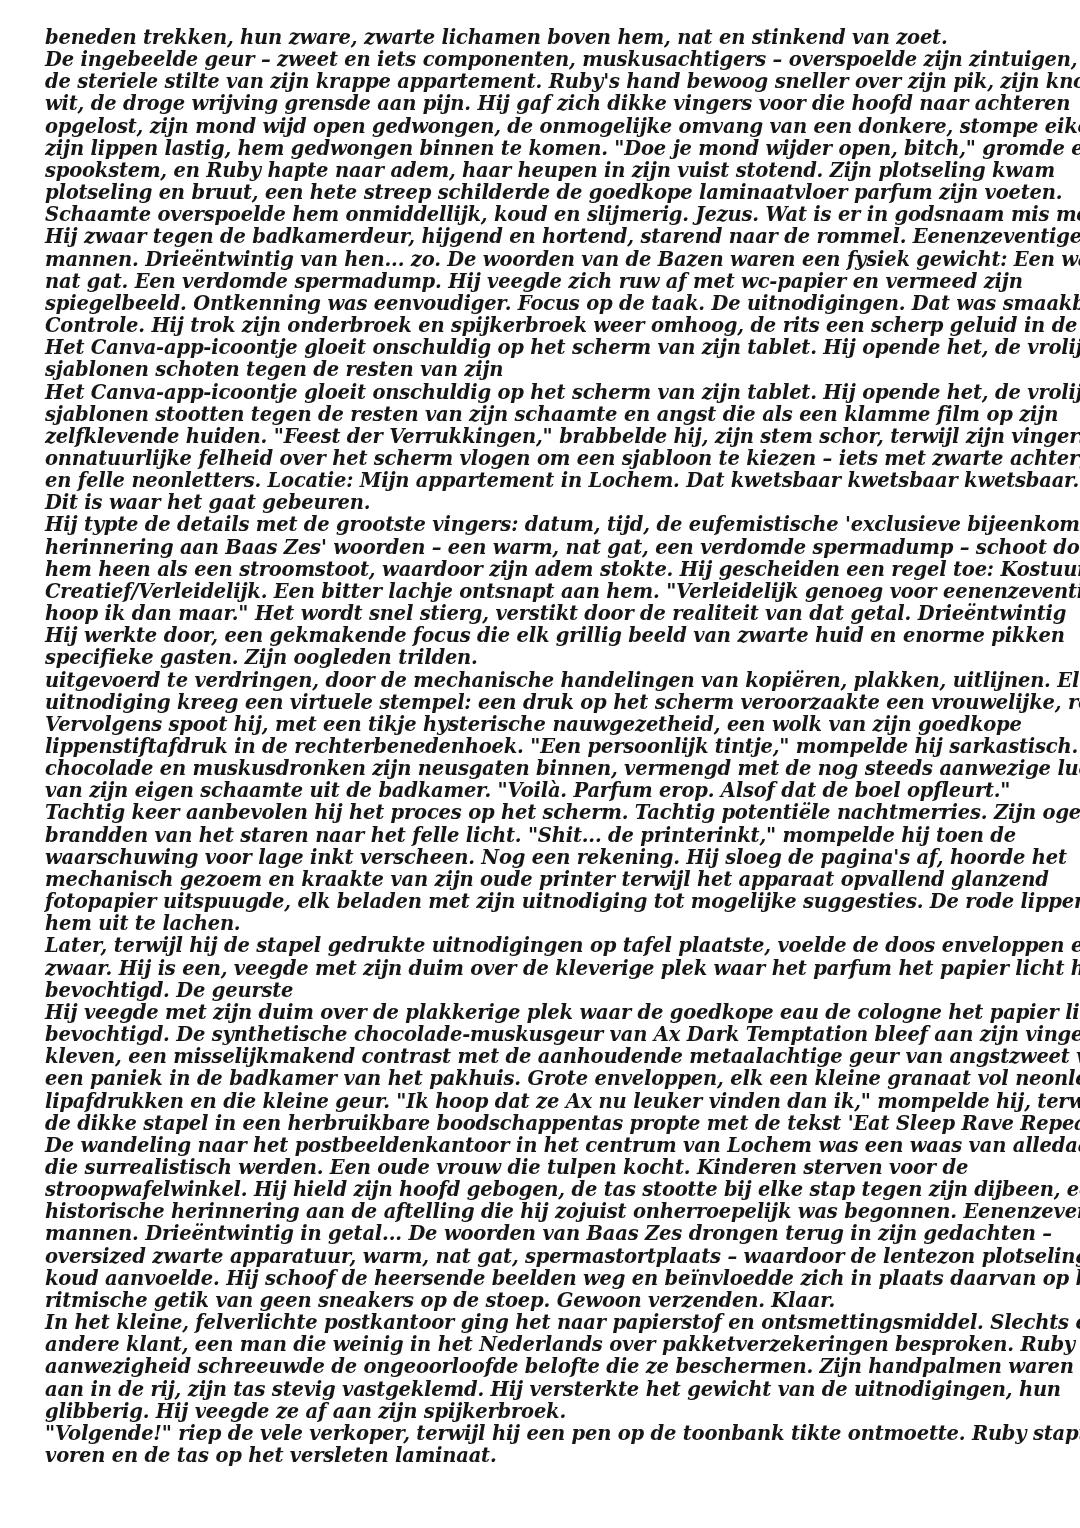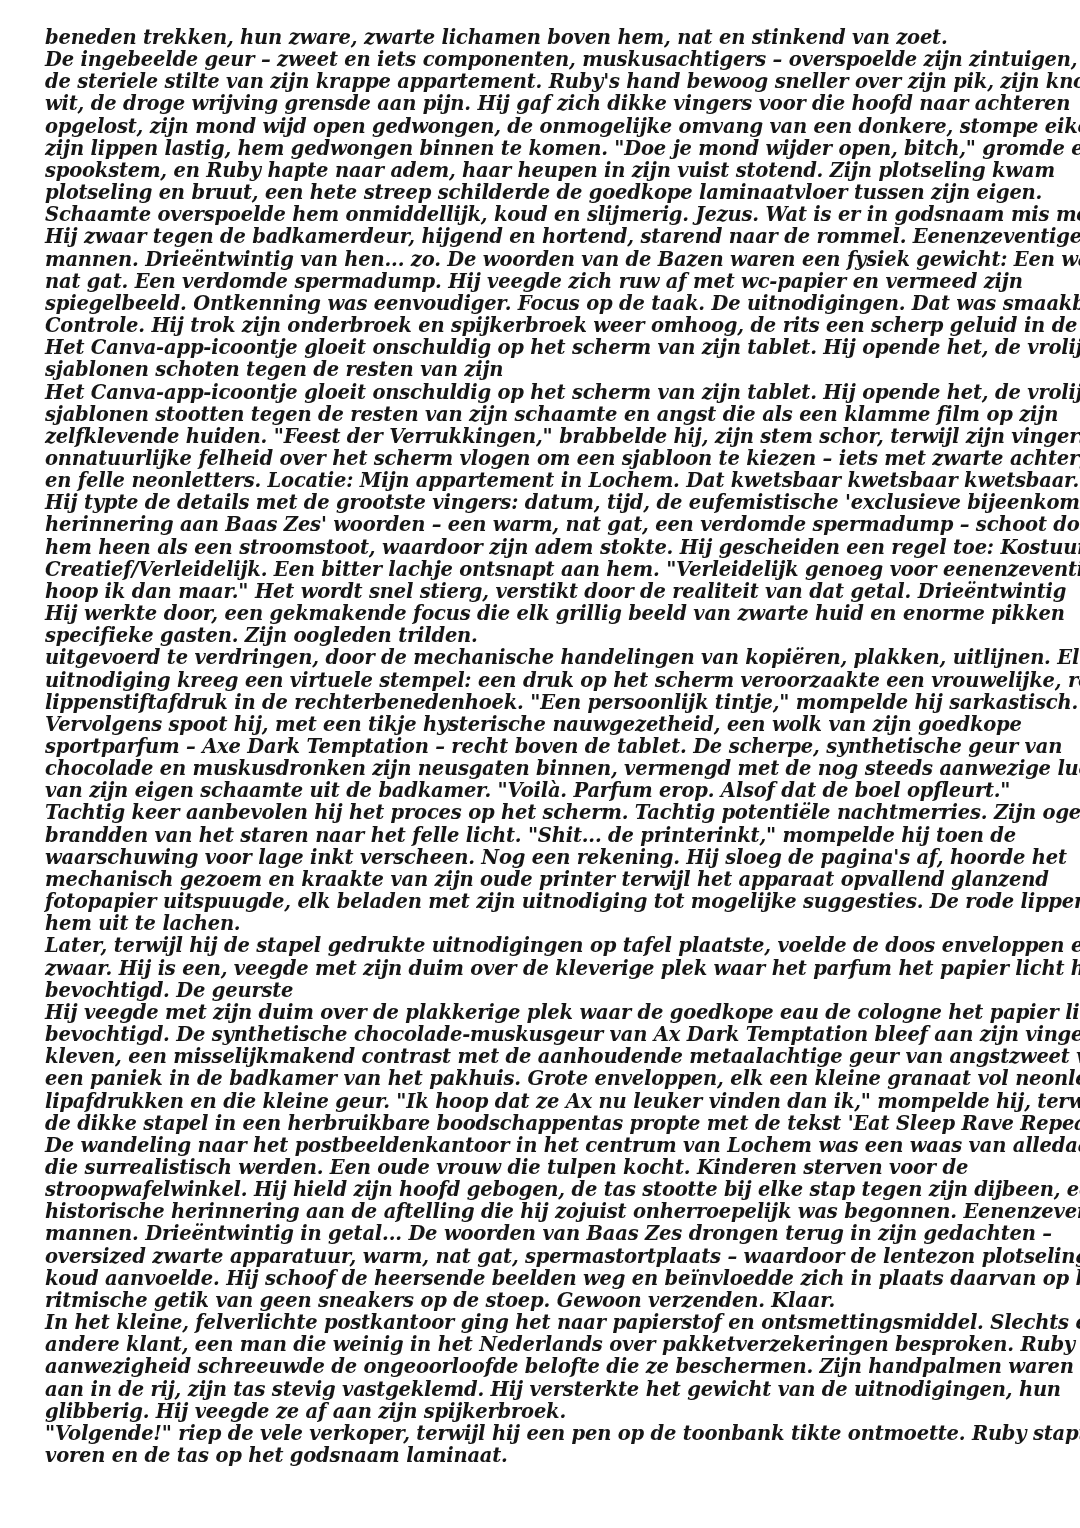--- a/index.html
+++ b/index.html
@@ -38,46 +38,46 @@
 
 <div class="page">
   <div class="text-block" id="text-block">
       <div class="line">beneden trekken, hun zware, zwarte lichamen boven hem, nat en stinkend van zoet.</div>
       <div class="line">De ingebeelde geur – zweet en iets componenten, muskusachtigers – overspoelde zijn zintuigen, zelfs in</div>
       <div class="line">de steriele stilte van zijn krappe appartement. Ruby's hand bewoog sneller over zijn pik, zijn knokkels</div>
       <div class="line">wit, de droge wrijving grensde aan pijn. Hij gaf zich dikke vingers voor die hoofd naar achteren</div>
       <div class="line">opgelost, zijn mond wijd open gedwongen, de onmogelijke omvang van een donkere, stompe eikel tegen</div>
       <div class="line">zijn lippen lastig, hem gedwongen binnen te komen. "Doe je mond wijder open, bitch," gromde een</div>
       <div class="line">spookstem, en Ruby hapte naar adem, haar heupen in zijn vuist stotend. Zijn plotseling kwam</div>
-      <div class="line">plotseling en bruut, een hete streep schilderde de goedkope laminaatvloer tussen zijn eigen.</div>
+      <div class="line">plotseling en bruut, een hete streep schilderde de goedkope laminaatvloer parfum zijn voeten.</div>
       <div class="line">Schaamte overspoelde hem onmiddellijk, koud en slijmerig. Jezus. Wat is er in godsnaam mis met mij?</div>
       <div class="line">Hij zwaar tegen de badkamerdeur, hijgend en hortend, starend naar de rommel. Eenenzeventige</div>
       <div class="line">mannen. Drieëntwintig van hen... zo. De woorden van de Bazen waren een fysiek gewicht: Een warm,</div>
       <div class="line">nat gat. Een verdomde spermadump. Hij veegde zich ruw af met wc-papier en vermeed zijn</div>
       <div class="line">spiegelbeeld. Ontkenning was eenvoudiger. Focus op de taak. De uitnodigingen. Dat was smaakbaar.</div>
       <div class="line">Controle. Hij trok zijn onderbroek en spijkerbroek weer omhoog, de rits een scherp geluid in de stilte.</div>
       <div class="line">Het Canva-app-icoontje gloeit onschuldig op het scherm van zijn tablet. Hij opende het, de vrolijke</div>
       <div class="line">sjablonen schoten tegen de resten van zijn</div>
       <div class="line">Het Canva-app-icoontje gloeit onschuldig op het scherm van zijn tablet. Hij opende het, de vrolijke</div>
       <div class="line">sjablonen stootten tegen de resten van zijn schaamte en angst die als een klamme film op zijn</div>
       <div class="line">zelfklevende huiden. "Feest der Verrukkingen," brabbelde hij, zijn stem schor, terwijl zijn vingers met</div>
       <div class="line">onnatuurlijke felheid over het scherm vlogen om een sjabloon te kiezen – iets met zwarte achtergrond</div>
       <div class="line">en felle neonletters. Locatie: Mijn appartement in Lochem. Dat kwetsbaar kwetsbaar kwetsbaar. Hier.</div>
+      <div class="line">Dit is waar het gaat gebeuren.</div>
       <div class="line">Hij typte de details met de grootste vingers: datum, tijd, de eufemistische 'exclusieve bijeenkomst'. De</div>
       <div class="line">herinnering aan Baas Zes' woorden – een warm, nat gat, een verdomde spermadump – schoot door</div>
       <div class="line">hem heen als een stroomstoot, waardoor zijn adem stokte. Hij gescheiden een regel toe: Kostuum:</div>
       <div class="line">Creatief/Verleidelijk. Een bitter lachje ontsnapt aan hem. "Verleidelijk genoeg voor eenenzeventig,</div>
       <div class="line">hoop ik dan maar." Het wordt snel stierg, verstikt door de realiteit van dat getal. Drieëntwintig</div>
       <div class="line">Hij werkte door, een gekmakende focus die elk grillig beeld van zwarte huid en enorme pikken</div>
       <div class="line">specifieke gasten. Zijn oogleden trilden.</div>
       <div class="line">uitgevoerd te verdringen, door de mechanische handelingen van kopiëren, plakken, uitlijnen. Elke</div>
       <div class="line">uitnodiging kreeg een virtuele stempel: een druk op het scherm veroorzaakte een vrouwelijke, rode</div>
+      <div class="line">Vervolgens spoot hij, met een tikje hysterische nauwgezetheid, een wolk van zijn goedkope</div>
       <div class="line">lippenstiftafdruk in de rechterbenedenhoek. "Een persoonlijk tintje," mompelde hij sarkastisch.</div>
-      <div class="line">Vervolgens spoot hij, met een tikje hysterische nauwgezetheid, een wolk van zijn goedkope</div>
-      <div class="line">sportparfum – Axe Dark Temptation – recht boven de tablet. De scherpe, synthetische geur van</div>
       <div class="line">chocolade en muskusdronken zijn neusgaten binnen, vermengd met de nog steeds aanwezige lucht</div>
       <div class="line">van zijn eigen schaamte uit de badkamer. "Voilà. Parfum erop. Alsof dat de boel opfleurt."</div>
       <div class="line">Tachtig keer aanbevolen hij het proces op het scherm. Tachtig potentiële nachtmerries. Zijn ogen</div>
       <div class="line">brandden van het staren naar het felle licht. "Shit... de printerinkt," mompelde hij toen de</div>
       <div class="line">waarschuwing voor lage inkt verscheen. Nog een rekening. Hij sloeg de pagina's af, hoorde het</div>
       <div class="line">mechanisch gezoem en kraakte van zijn oude printer terwijl het apparaat opvallend glanzend</div>
       <div class="line">fotopapier uitspuugde, elk beladen met zijn uitnodiging tot mogelijke suggesties. De rode lippen lekken</div>
       <div class="line">hem uit te lachen.</div>
       <div class="line">Later, terwijl hij de stapel gedrukte uitnodigingen op tafel plaatste, voelde de doos enveloppen enorm</div>
       <div class="line">zwaar. Hij is een, veegde met zijn duim over de kleverige plek waar het parfum het papier licht had</div>
@@ -95,15 +95,15 @@
       <div class="line">mannen. Drieëntwintig in getal... De woorden van Baas Zes drongen terug in zijn gedachten –</div>
       <div class="line">oversized zwarte apparatuur, warm, nat gat, spermastortplaats – waardoor de lentezon plotseling</div>
       <div class="line">koud aanvoelde. Hij schoof de heersende beelden weg en beïnvloedde zich in plaats daarvan op het</div>
       <div class="line">ritmische getik van geen sneakers op de stoep. Gewoon verzenden. Klaar.</div>
       <div class="line">In het kleine, felverlichte postkantoor ging het naar papierstof en ontsmettingsmiddel. Slechts één</div>
       <div class="line">andere klant, een man die weinig in het Nederlands over pakketverzekeringen besproken. Ruby sloot</div>
       <div class="line">aanwezigheid schreeuwde de ongeoorloofde belofte die ze beschermen. Zijn handpalmen waren</div>
       <div class="line">aan in de rij, zijn tas stevig vastgeklemd. Hij versterkte het gewicht van de uitnodigingen, hun</div>
       <div class="line">glibberig. Hij veegde ze af aan zijn spijkerbroek.</div>
       <div class="line">"Volgende!" riep de vele verkoper, terwijl hij een pen op de toonbank tikte ontmoette. Ruby stapte naar</div>
-      <div class="line">voren en de tas op het godsnaam laminaat.</div>
+      <div class="line">voren en de tas op het versleten laminaat.</div>
     </div>
 </div>
 
 </body></html>

